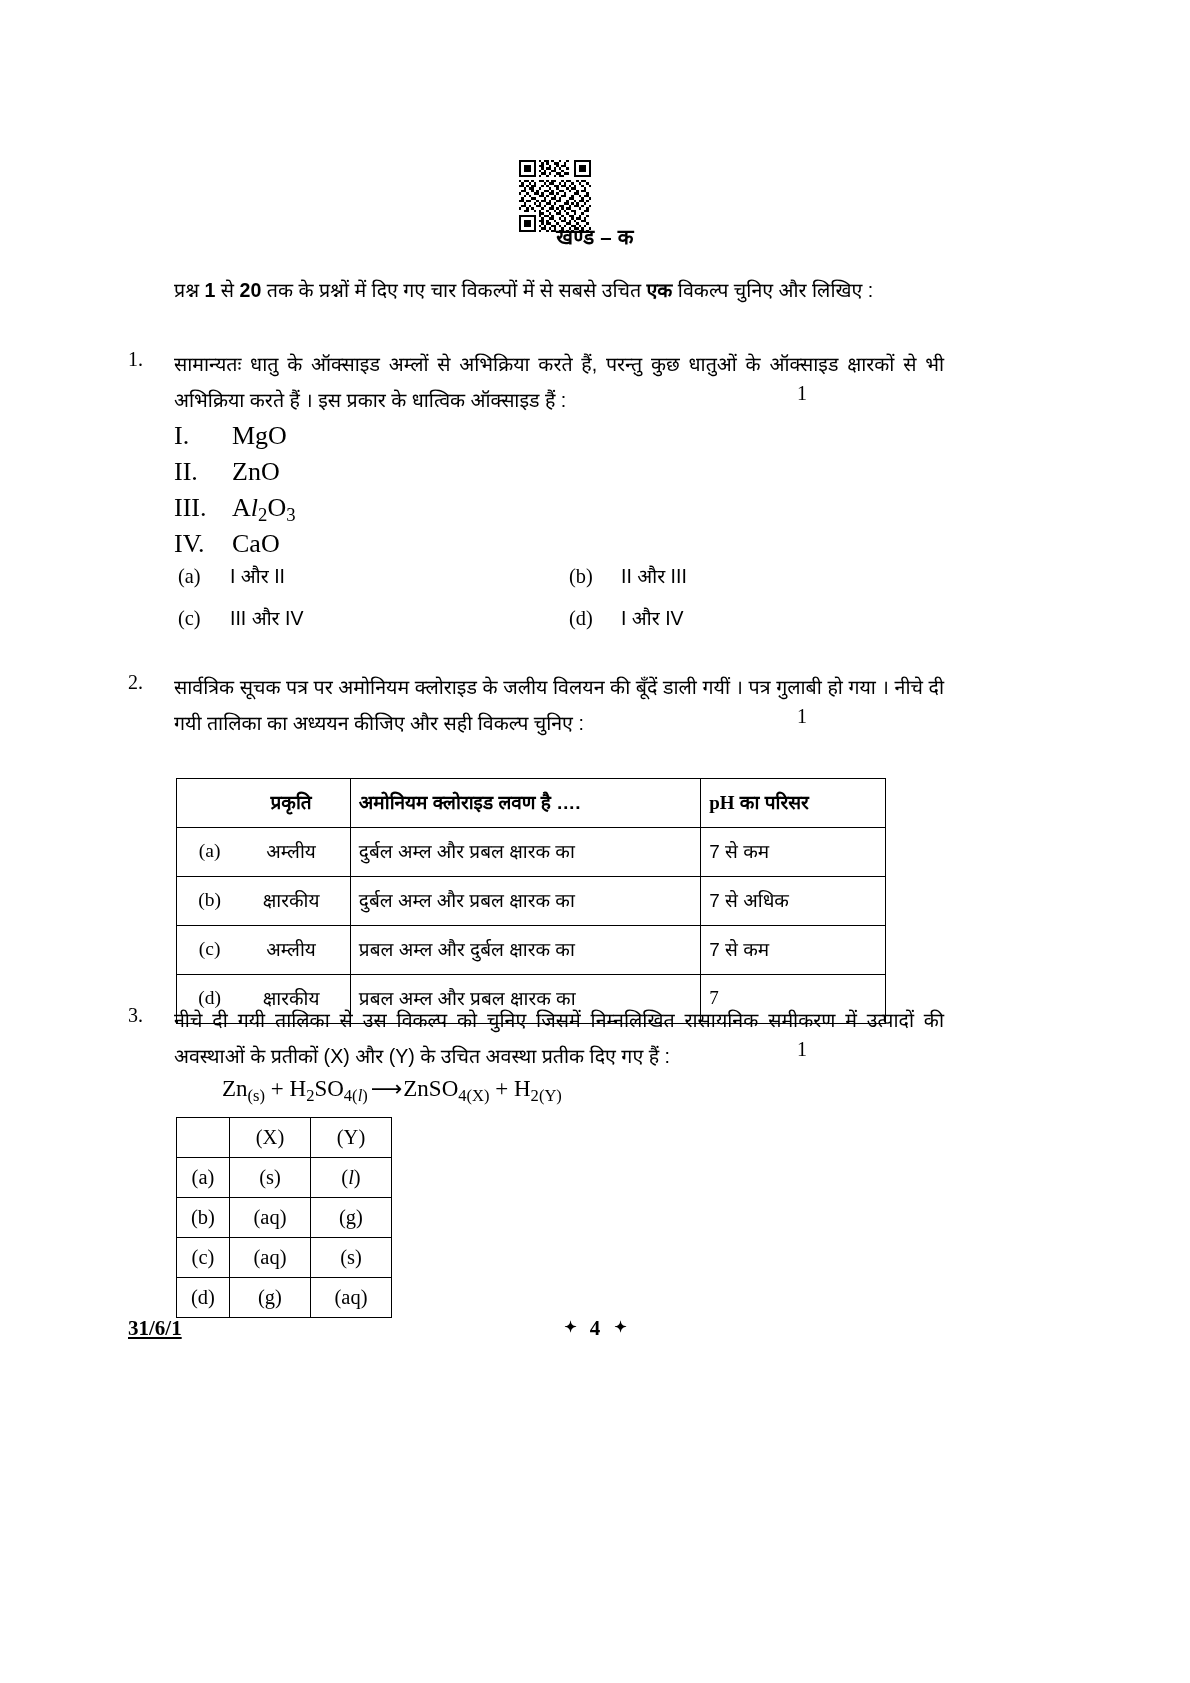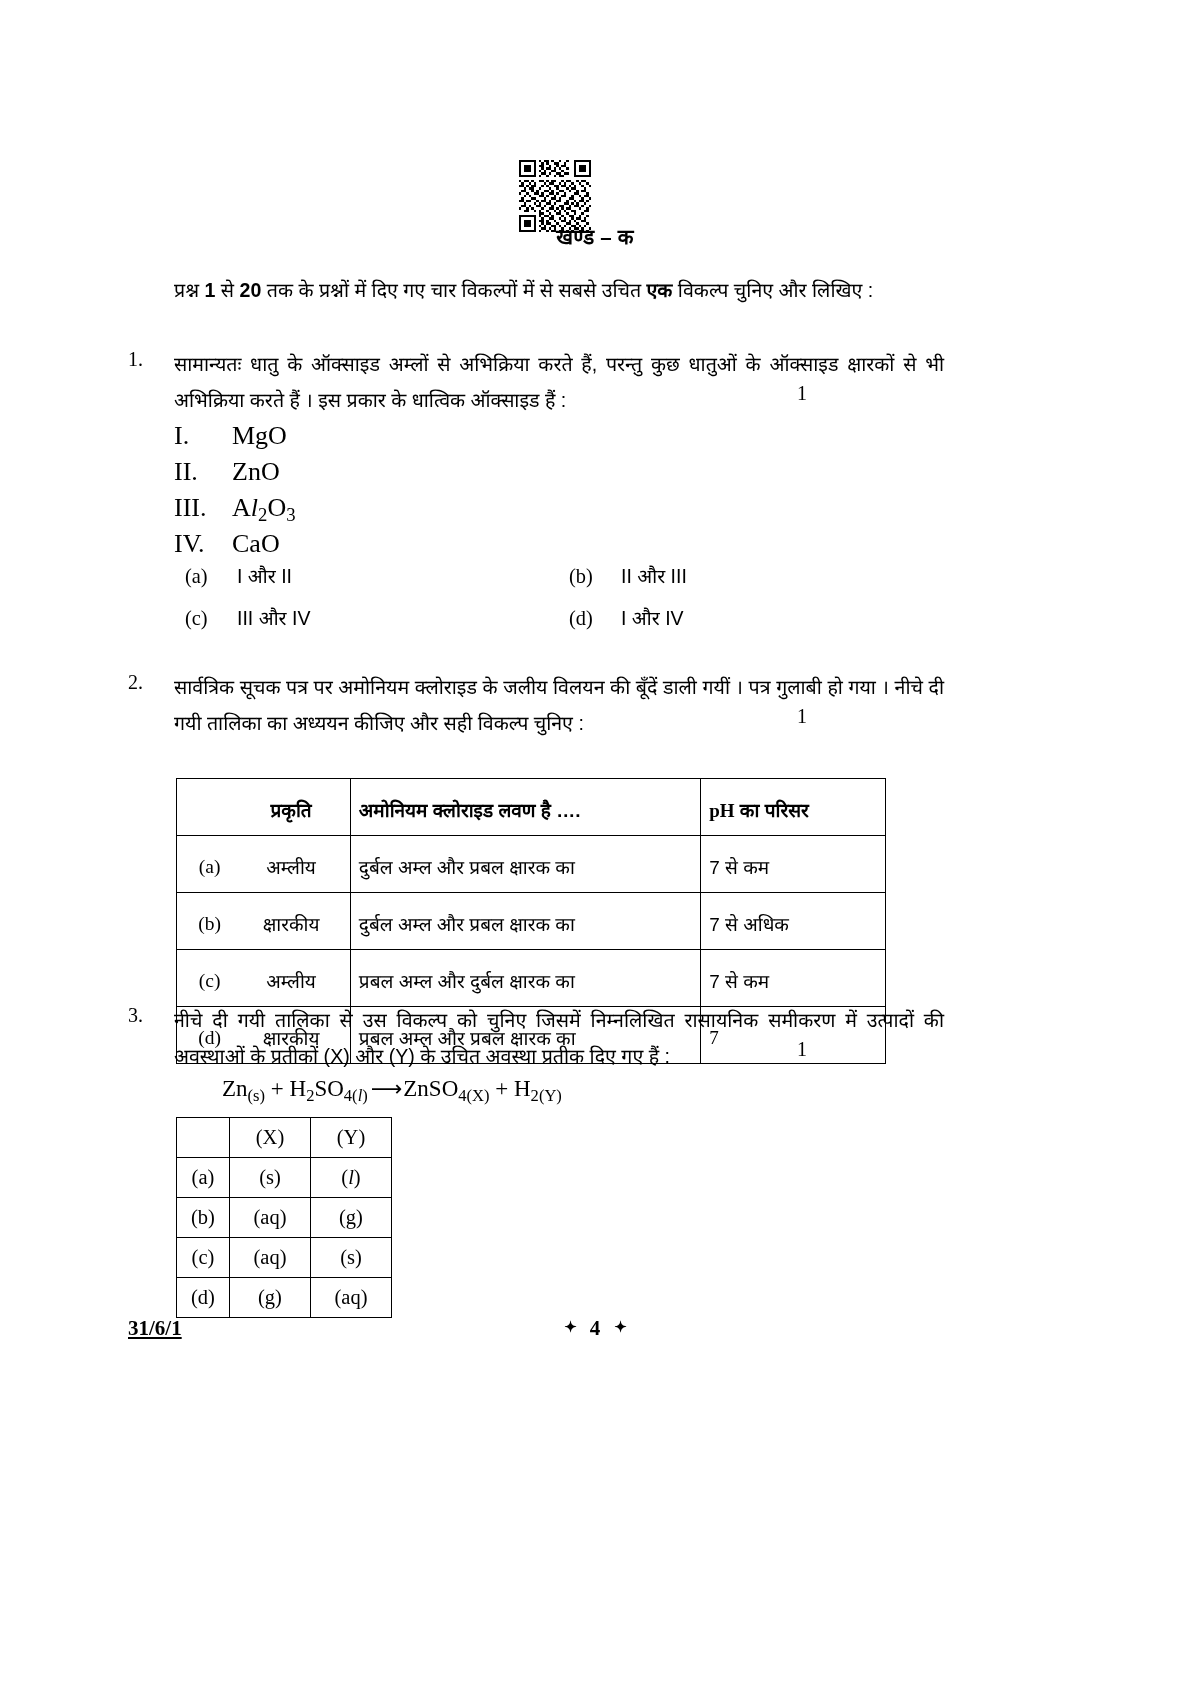--- a/index.html
+++ b/index.html
@@ -109,36 +109,36 @@
   .opt {
     position: absolute;
     font-size: 20.4px;
     font-family: "Liberation Serif", "DejaVu Serif", serif;
   }
   .opt .lbl { display: inline-block; width: 52px; }
   .opt .txt {
     font-family: "Liberation Sans", "DejaVu Sans", sans-serif;
     font-size: 19.5px;
   }
-  .opt.col1 { left: 11px; }
+  .opt.col1 { left: 4px; }
   .opt.col2 { left: 395px; }
 
   
   table.q2 {
     position: absolute;
     left: 176px;
     top: 778px;
     width: 710px;
     border-collapse: collapse;
     font-family: "Liberation Sans", "DejaVu Sans", sans-serif;
     font-size: 19px;
   }
   table.q2 td, table.q2 th {
     border: 1.6px solid #000;
-    padding: 18px 8px 12px 8px;
+    padding: 10px 8px 12px 8px;
     vertical-align: middle;
     text-align: left;
     font-weight: normal;
   }
   table.q2 th { font-weight: 700; }
   table.q2 .c-lbl {
     width: 52px;
     text-align: center;
     border-right: none;
     font-family: "Liberation Serif", "DejaVu Serif", serif;

